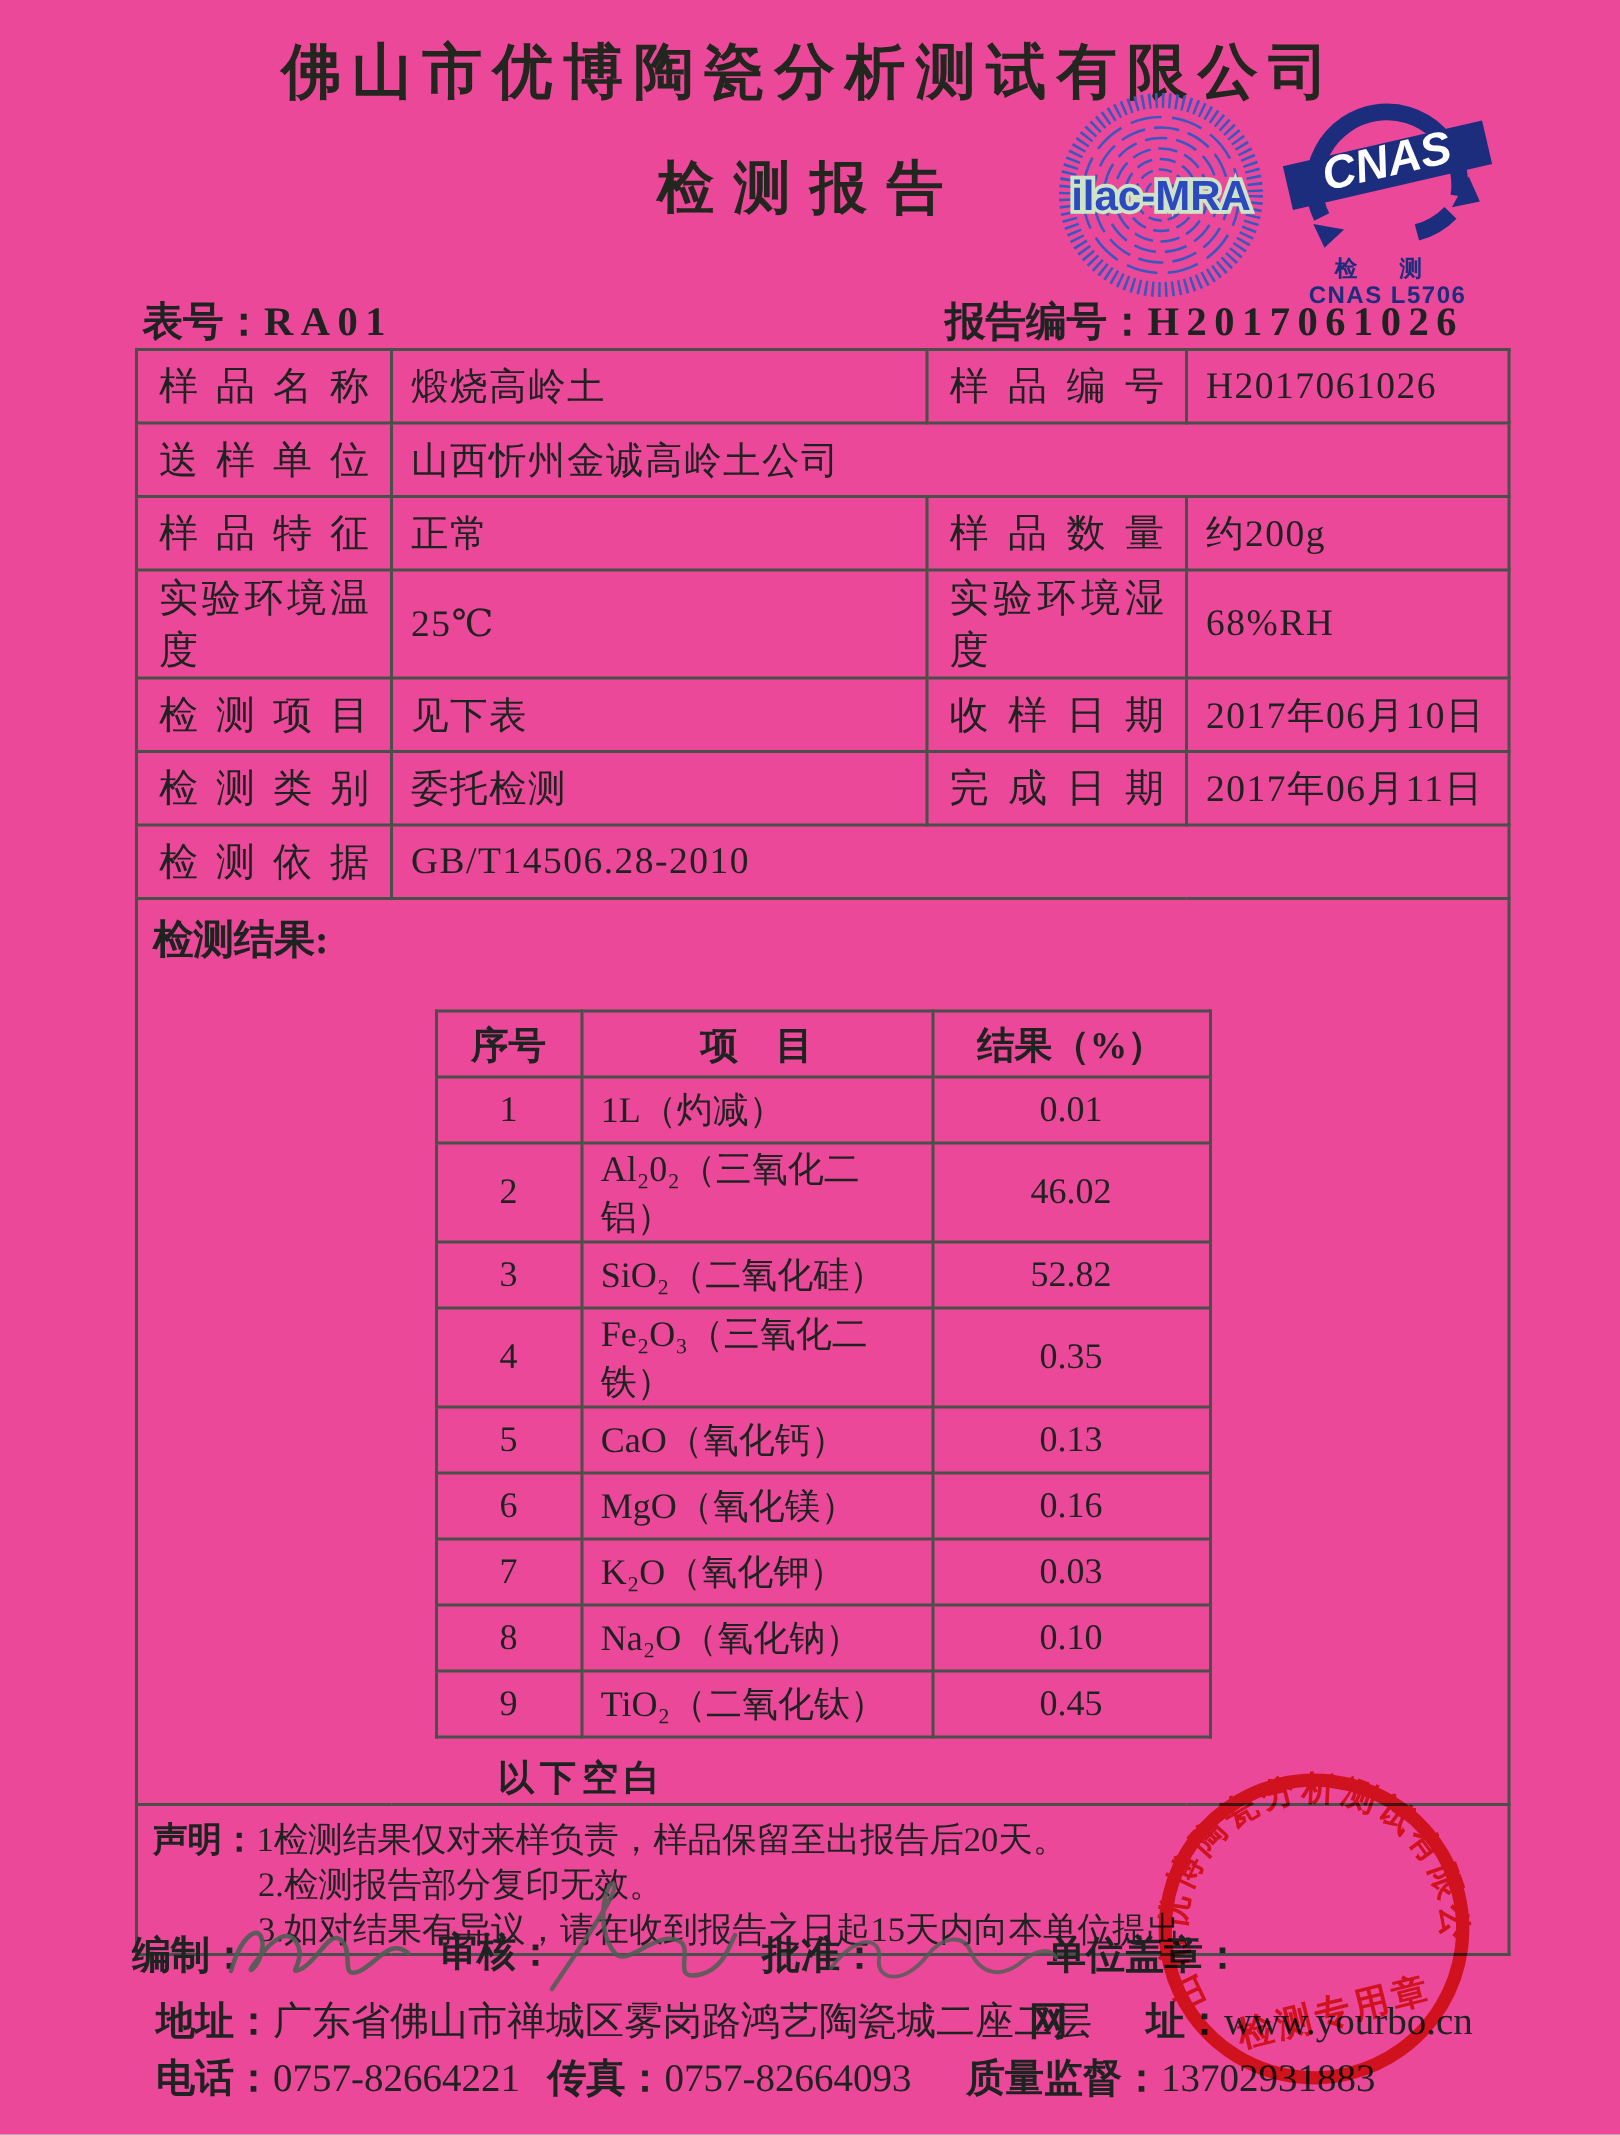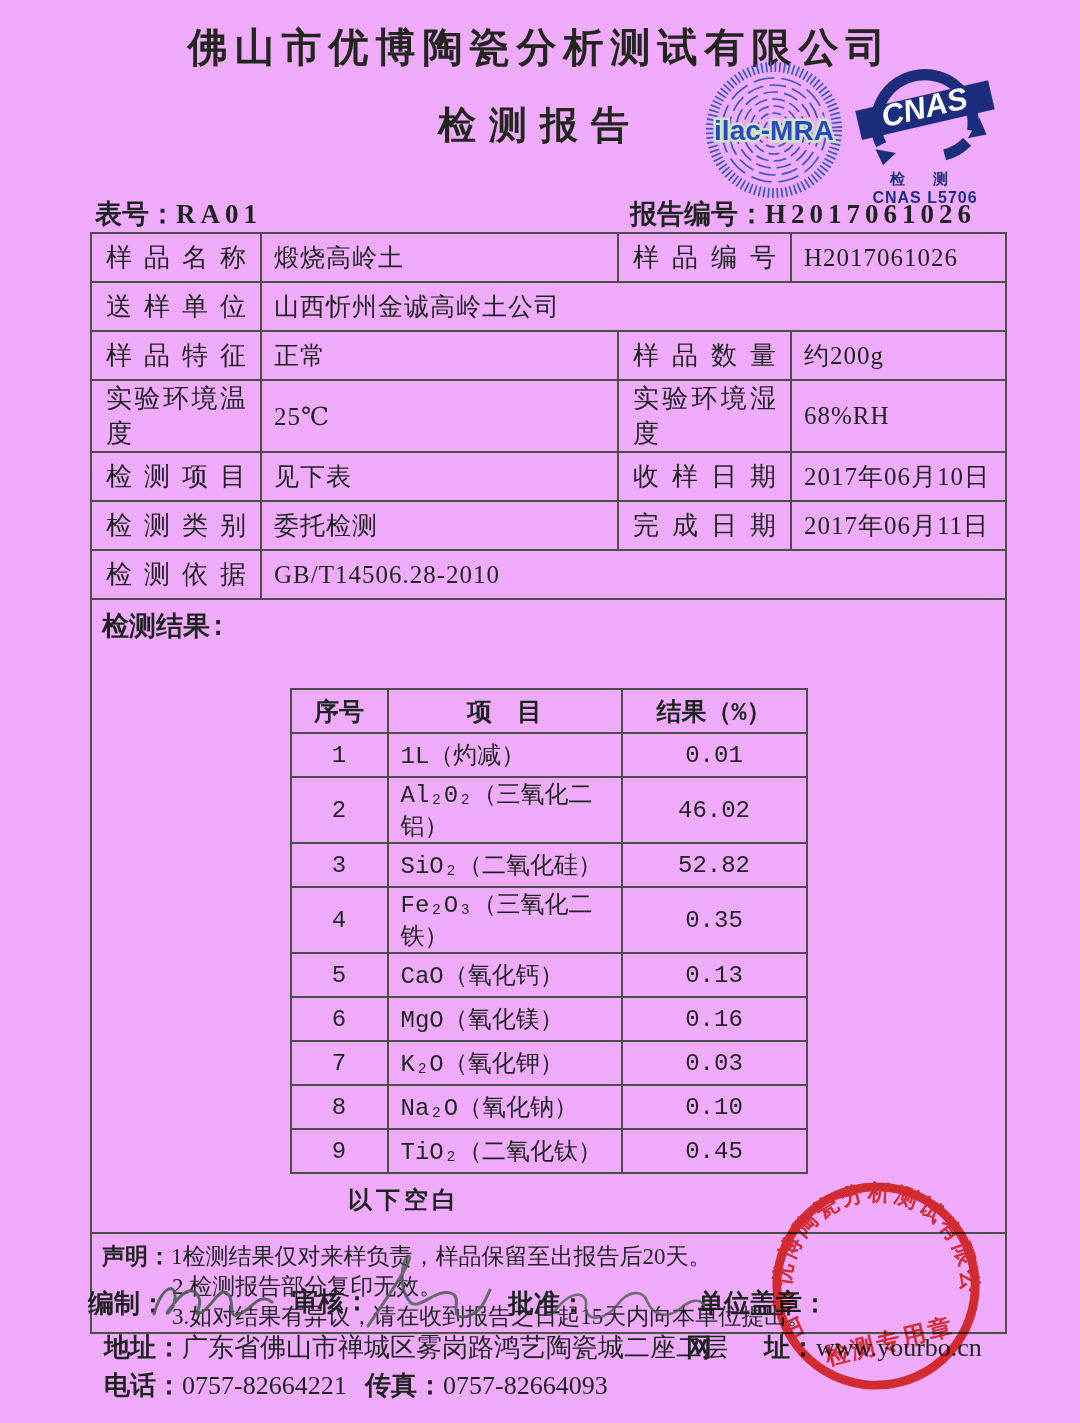--- a/index.html
+++ b/index.html
@@ -1,19 +1,19 @@
 <!DOCTYPE html>
 <html><head>
 <meta charset="utf-8">
 <style>
   * { margin:0; padding:0; box-sizing:border-box; }
   html,body { background:#b8c9b3; }
   #page {
     position:relative; width:1080px; height:1423px;
-    background:#f0abfc; overflow:hidden;
+    background:#ec4899; overflow:hidden;
     font-family:"Liberation Serif","DejaVu Serif",serif;
     color:#1e2220;
   }
   
   .company-title {
     position:absolute; top:20px; left:0; width:100%;
     text-align:center; font-size:40px; font-weight:bold;
     letter-spacing:7px; color:#23251f;
   }
   .report-title {
@@ -37,21 +37,21 @@
   table.outer {
     position:absolute; left:90px; top:232px; width:915px;
     border-collapse:collapse; table-layout:fixed;
   }
   table.outer td { border:2px solid #4a4f49; vertical-align:middle; }
   table.outer tr.inforow { height:49px; }
   td.lbl { padding:0 14px; font-size:26px; font-weight:normal; }
   .jlabel { display:block; text-align:justify; text-align-last:justify; }
   td.val { padding:0 12px; font-size:25px; letter-spacing:1px; }
   
-  td.results-cell { height:604px; vertical-align:top; position:relative; padding:16px;font-family:Liberation Mono, monospace; }
+  td.results-cell { height:604px; vertical-align:top; position:relative; padding:0; }
   .results-label { position:absolute; top:8px; left:10px; font-size:27px; font-weight:bold; }
   table.inner {
     margin:72px auto 4px auto; width:516px;
     border-collapse:collapse; table-layout:fixed;
   }
   table.inner td { border:2px solid #4a4f49; text-align:center; font-size:24px; }
   table.inner tr.hrow td { height:44px; font-weight:bold; font-size:25px; }
   table.inner tr.drow td { height:44px; }
   table.inner td.item { text-align:left; padding-left:12px; }
   .below-blank { margin:10px 0 0 240px; font-size:24px; font-weight:bold; letter-spacing:4px; }
@@ -280,20 +280,23 @@
   <div class="f-line" style="top:1330px; left:686px;">
     <span class="f-lbl">网　　址：</span><span>www.yourbo.cn</span>
   </div>
 
   <div class="f-line" style="top:1368px; left:104px;">
     <span class="f-lbl">电话：</span><span>0757-82664221</span>
   </div>
   <div class="f-line" style="top:1368px; left:365px;">
     <span class="f-lbl">传真：</span><span>0757-82664093</span>
   </div>
+  <div class="f-line" style="top:1368px; left:644px;">
+    <span class="f-lbl">质量监督：</span><span>13702931883</span>
+  </div>
 
   <svg class="stamp" viewBox="0 0 220 220">
     <circle cx="110" cy="110" r="101" fill="none" stroke="#dc2414" stroke-width="9"></circle>
     <defs>
       <path id="arc" d="M 30,147 A 88,88 0 1 1 190,147"></path>
     </defs>
     <text font-size="23" font-weight="bold" fill="#dc2414" letter-spacing="3">
       <textPath href="#arc" startOffset="50%" text-anchor="middle">佛山市优博陶瓷分析测试有限公司</textPath>
     </text>
     <text x="110" y="176" text-anchor="middle" font-size="24" font-weight="bold" fill="#dc2414" letter-spacing="3">检测专用章</text>

